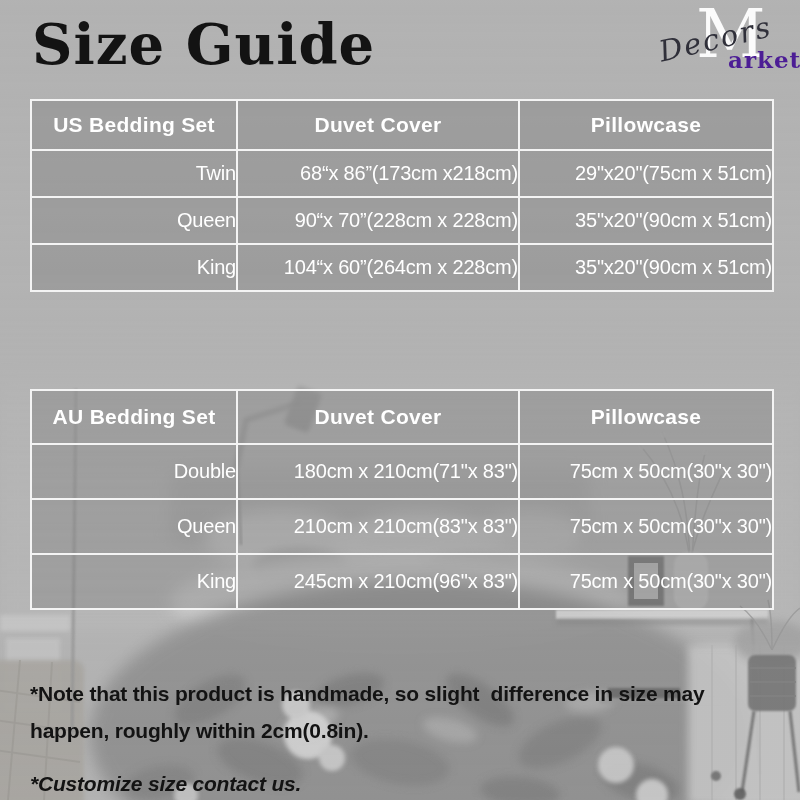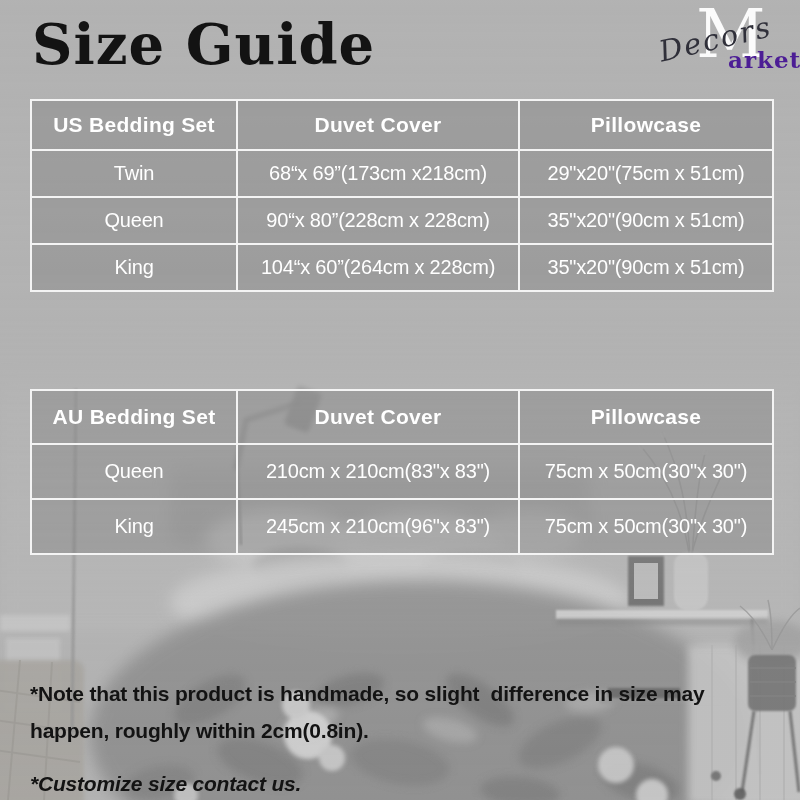--- a/index.html
+++ b/index.html
@@ -40,21 +40,21 @@
     background:rgba(118,118,118,0.35);
   }
   .t1{top:99px;}
   .t2{top:389px;}
   col.c1{width:206px;} col.c2{width:282px;} col.c3{width:254px;}
   .size-table th,.size-table td{
     border:2px solid #f4f4f4;text-align:center;vertical-align:middle;
     color:#ffffff;white-space:nowrap;overflow:hidden;padding:0;
   }
   .size-table th{font-size:21px;font-weight:700;letter-spacing:.3px;}
-  .size-table td{font-size:20px;font-weight:400;letter-spacing:-.2px;}
+  .size-table td{font-size:20px;font-weight:400;letter-spacing:-.2px;text-align:right;}
   .t1 th{height:48px;} .t1 td{height:45px;}
   .t2 th{height:52px;} .t2 td{height:53px;}
 
   .notes{
     position:absolute;left:30px;top:675px;width:752px;
     color:#131313;font-weight:700;font-size:21px;line-height:37px;
     letter-spacing:-.2px;
   }
   .note{white-space:pre-wrap;}
   .note + .note{margin-top:16px;font-style:italic;}
@@ -205,26 +205,26 @@
     <thead>
       <tr>
         <th>US Bedding Set</th>
         <th>Duvet Cover</th>
         <th>Pillowcase</th>
       </tr>
     </thead>
     <tbody>
       <tr>
         <td>Twin</td>
-        <td>68“x 69”(173cm x218cm)</td>
+        <td>68“x 86”(173cm x218cm)</td>
         <td>29"x20"(75cm x 51cm)</td>
       </tr>
       <tr>
         <td>Queen</td>
-        <td>90“x 80”(228cm x 228cm)</td>
+        <td>90“x 70”(228cm x 228cm)</td>
         <td>35"x20"(90cm x 51cm)</td>
       </tr>
       <tr>
         <td>King</td>
         <td>104“x 60”(264cm x 228cm)</td>
         <td>35"x20"(90cm x 51cm)</td>
       </tr>
     </tbody>
   </table>
 
@@ -236,20 +236,25 @@
       </colgroup>
     <thead>
       <tr>
         <th>AU Bedding Set</th>
         <th>Duvet Cover</th>
         <th>Pillowcase</th>
       </tr>
     </thead>
     <tbody>
       <tr>
+        <td>Double</td>
+        <td>180cm x 210cm(71"x 83")</td>
+        <td>75cm x 50cm(30"x 30")</td>
+      </tr>
+      <tr>
         <td>Queen</td>
         <td>210cm x 210cm(83"x 83")</td>
         <td>75cm x 50cm(30"x 30")</td>
       </tr>
       <tr>
         <td>King</td>
         <td>245cm x 210cm(96"x 83")</td>
         <td>75cm x 50cm(30"x 30")</td>
       </tr>
     </tbody>

